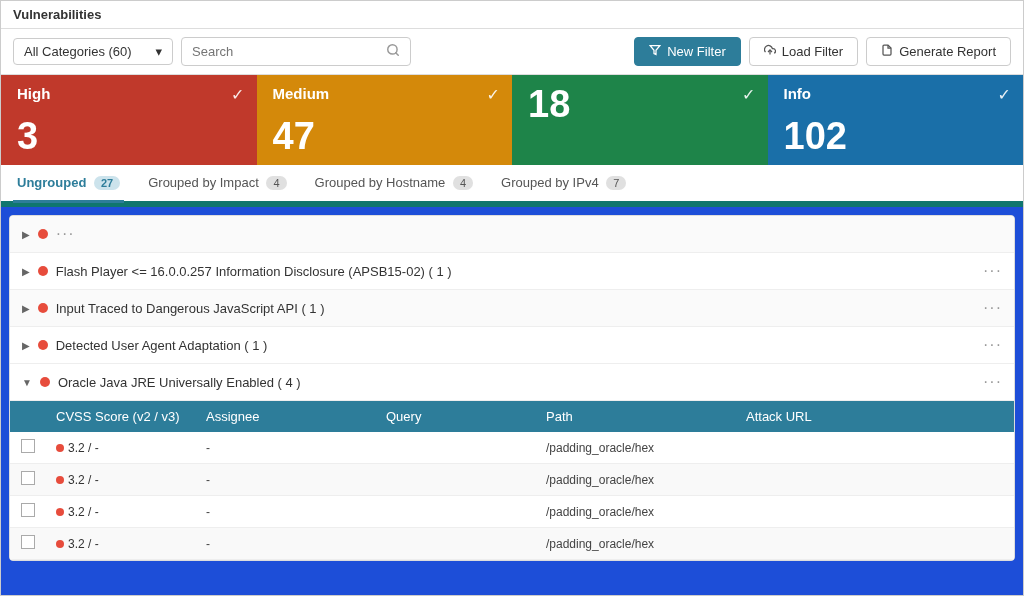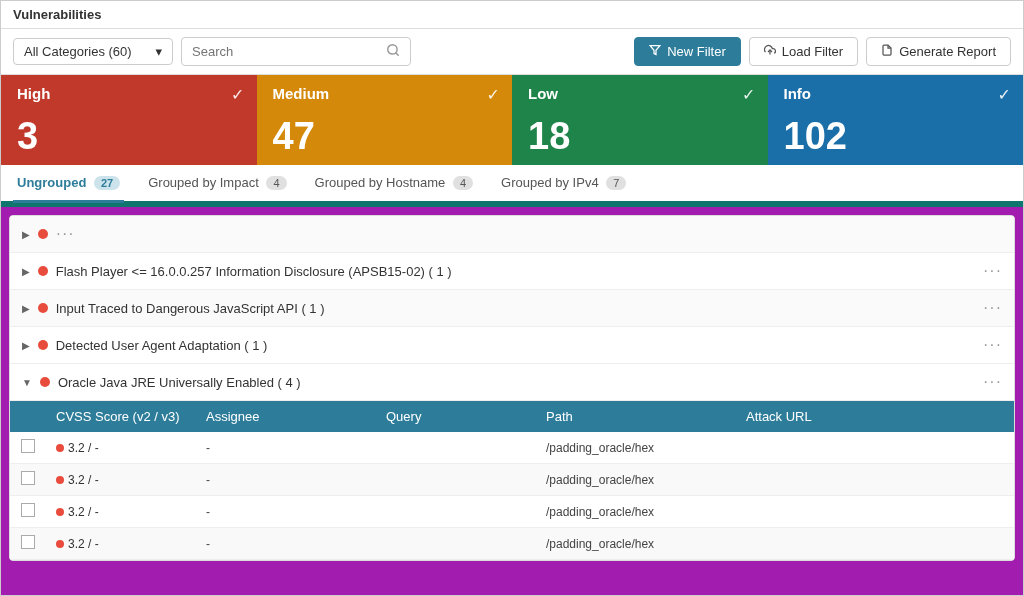--- a/index.html
+++ b/index.html
@@ -1,18 +1,18 @@
 <!DOCTYPE html>
 <html><head>
   <meta charset="utf-8">
   <style>
     * { box-sizing: border-box; margin: 0; padding: 0; }
     body { font-family: -apple-system, BlinkMacSystemFont, 'Segoe UI', Arial, sans-serif; font-size: 13px; background: #f5f5f5; color: #333; }
 
-    .app-container { width: 1024px; min-height: 596px; background: #a21caf; border: 1px solid #ccc; overflow: hidden; }
+    .app-container { width: 1024px; min-height: 596px; background: #1d4ed8; border: 1px solid #ccc; overflow: hidden; }
 
     
     .title-bar { background: #fff; border-bottom: 1px solid #ddd; padding: 6px 12px; font-weight: 600; font-size: 13px; color: #333; }
 
     
     .toolbar { display: flex; align-items: center; gap: 8px; padding: 8px 12px; background: #fff; border-bottom: 1px solid #ddd; }
     .category-select { display: flex; align-items: center; gap: 16px; border: 1px solid #ccc; border-radius: 4px; padding: 5px 10px; background: #fff; cursor: pointer; font-size: 13px; min-width: 160px; justify-content: space-between; }
     .search-box { display: flex; align-items: center; border: 1px solid #ccc; border-radius: 4px; padding: 5px 10px; background: #fff; flex: 1; max-width: 280px; }
     .search-box input { border: none; outline: none; font-size: 13px; flex: 1; background: transparent; color: #999; }
     .search-icon { color: #999; font-size: 14px; }
@@ -125,21 +125,20 @@
       <span class="card-title">High</span>
       <span class="card-count">3</span>
     </div>
     <div class="card card-medium">
       <span class="card-check">✓</span>
       <span class="card-title">Medium</span>
       <span class="card-count">47</span>
     </div>
     <div class="card card-low">
       <span class="card-check">✓</span>
-      <span class="card-title">Low</span>
       <span class="card-count">18</span>
     </div>
     <div class="card card-info">
       <span class="card-check">✓</span>
       <span class="card-title">Info</span>
       <span class="card-count">102</span>
     </div>
   </div>
 
   <div class="tabs">

